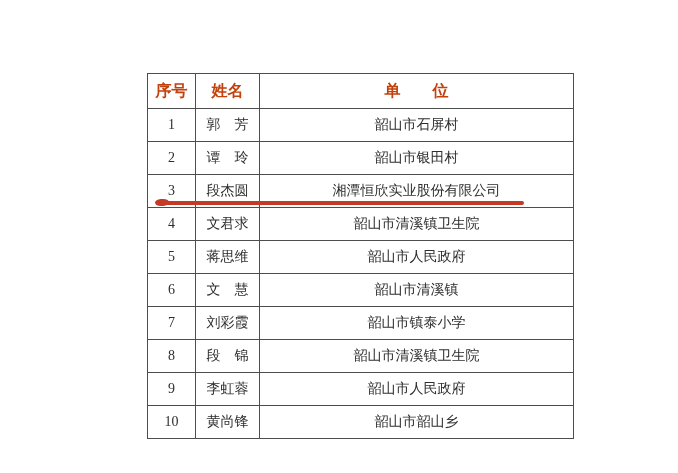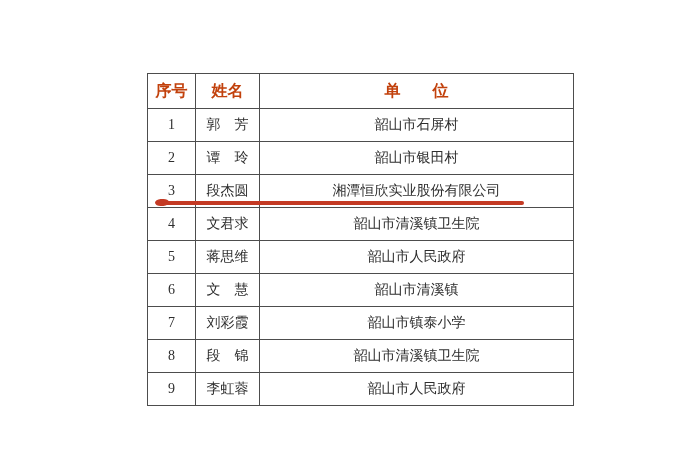--- a/index.html
+++ b/index.html
@@ -151,19 +151,24 @@
     <td class="cell-name">段　锦</td>
     <td class="cell-unit">韶山市清溪镇卫生院</td>
   </tr>
 
   <tr>
     <td class="cell-no">9</td>
     <td class="cell-name">李虹蓉</td>
     <td class="cell-unit">韶山市人民政府</td>
   </tr>
 
+  <tr>
+    <td class="cell-no">10</td>
+    <td class="cell-name">黄尚锋</td>
+    <td class="cell-unit">韶山市韶山乡</td>
+  </tr>
 </tbody>
     </table>
   </div>
 
   <div class="red-underline" style="background: rgb(196, 58, 36);"></div>
 
 </div>
 
 </body></html>

